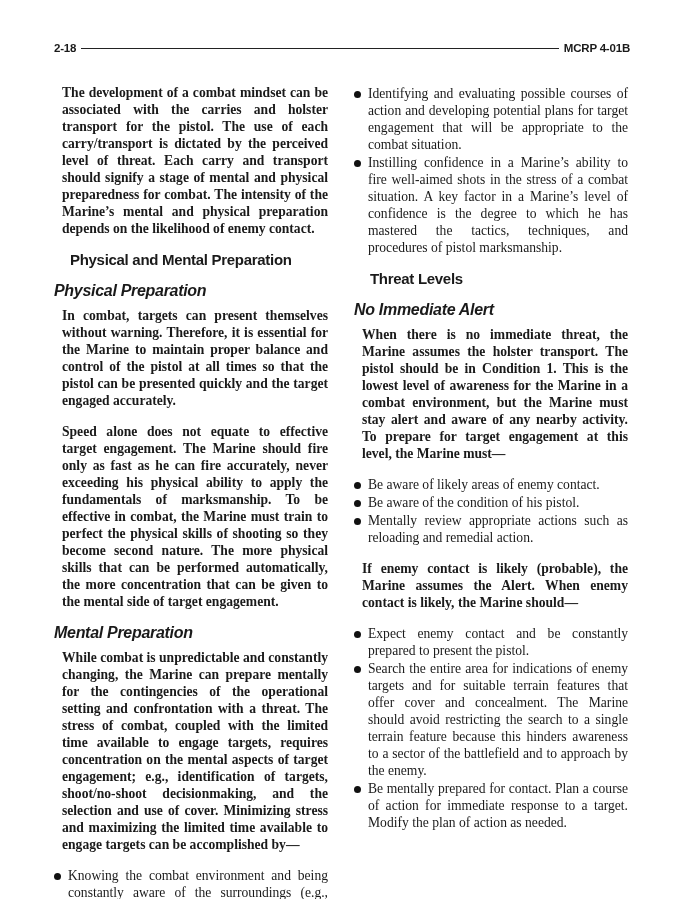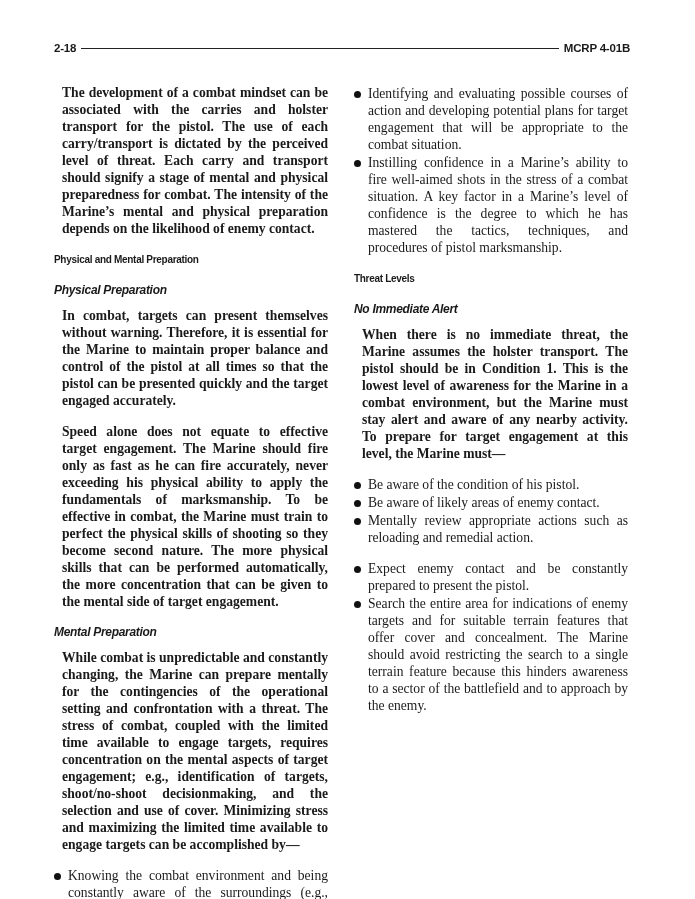--- a/index.html
+++ b/index.html
@@ -3,22 +3,22 @@
 <meta charset="utf-8">
 <style>
   html, body { margin: 0; padding: 0; background: #ffffff; }
   body { width: 695px; height: 899px; position: relative; overflow: hidden; color: #1a1a1a; }
   .header { position: absolute; left: 54px; top: 40px; width: 576px; height: 16px; display: flex; align-items: center; font-family: "Liberation Sans", sans-serif; font-weight: bold; font-size: 11.5px; letter-spacing: -0.2px; }
   .header .rule { flex: 1; height: 0; border-top: 1px solid #222; margin: 0 5px; }
   .col { position: absolute; top: 84px; width: 274px; font-family: "Liberation Serif", serif; font-size: 13.6px; line-height: 17px; }
   .col.left { left: 54px; }
   .col.right { left: 354px; }
   p { margin: 0 0 14px 8px; text-align: justify; hyphens: manual; font-weight: bold; }
-  h2 { font-family: "Liberation Sans", sans-serif; font-weight: bold; font-size: 10px; margin: 4px 0 14px 0; letter-spacing: -0.3px; }
-  h3 { font-family: "Liberation Sans", sans-serif; font-weight: bold; font-style: italic; font-size: 12px; margin: 0 0 8px 0; letter-spacing: -0.3px; }
+  h2 { font-family: "Liberation Sans", sans-serif; font-weight: bold; font-size: 15px; margin: 4px 0 14px 16px; letter-spacing: -0.3px; }
+  h3 { font-family: "Liberation Sans", sans-serif; font-weight: bold; font-style: italic; font-size: 16px; margin: 0 0 8px 0; letter-spacing: -0.3px; }
   ul { list-style: none; margin: 1px 0 14px 0; padding: 0; }
   li { position: relative; padding-left: 14px; text-align: justify; margin-bottom: 1px; }
   li .bullet { position: absolute; left: 0; top: 6px; width: 7px; height: 7px; border-radius: 50%; background: #111; }
 </style>
 </head>
 <body>
 
 <div class="header">
   <span>2-18</span>
   <span class="rule"></span>
@@ -40,21 +40,23 @@
 
 <div class="col right">
   <ul>
     <li><span class="bullet"></span><span>Identifying and evaluating possible courses of action and developing potential plans for target engagement that will be appropriate to the combat situation.</span></li>
     <li><span class="bullet"></span><span>Instilling confidence in a Marine’s ability to fire well-aimed shots in the stress of a combat situation. A key factor in a Marine’s level of confidence is the degree to which he has mastered the tactics, techniques, and procedures of pistol marksmanship.</span></li>
   </ul>
   <h2>Threat Levels</h2>
   <h3>No Immediate Alert</h3>
   <p>When there is no immediate threat, the Marine assumes the holster transport. The pistol should be in Condition 1. This is the lowest level of awareness for the Marine in a combat environment, but the Marine must stay alert and aware of any nearby activity. To prepare for target engagement at this level, the Marine must—</p>
   <ul>
+    <li><span class="bullet"></span><span>Be aware of likely areas of enemy contact.</span></li>
     <li><span class="bullet"></span><span>Be aware of the condition of his pistol.</span></li>
-    <li><span class="bullet"></span><span>Be aware of likely areas of enemy contact.</span></li>
     <li><span class="bullet"></span><span>Mentally review appropriate actions such as reloading and remedial action.</span></li>
   </ul>
+  <p>If enemy contact is likely (probable), the Marine assumes the Alert. When enemy contact is likely, the Marine should—</p>
   <ul>
     <li><span class="bullet"></span><span>Expect enemy contact and be constantly prepared to present the pistol.</span></li>
     <li><span class="bullet"></span><span>Search the entire area for indications of enemy targets and for suitable terrain features that offer cover and concealment. The Marine should avoid restricting the search to a single terrain feature because this hinders awareness to a sector of the battlefield and to approach by the enemy.</span></li>
+    <li><span class="bullet"></span><span>Be mentally prepared for contact. Plan a course of action for immediate response to a target. Modify the plan of action as needed.</span></li>
   </ul>
 </div>
 
 </body></html>

